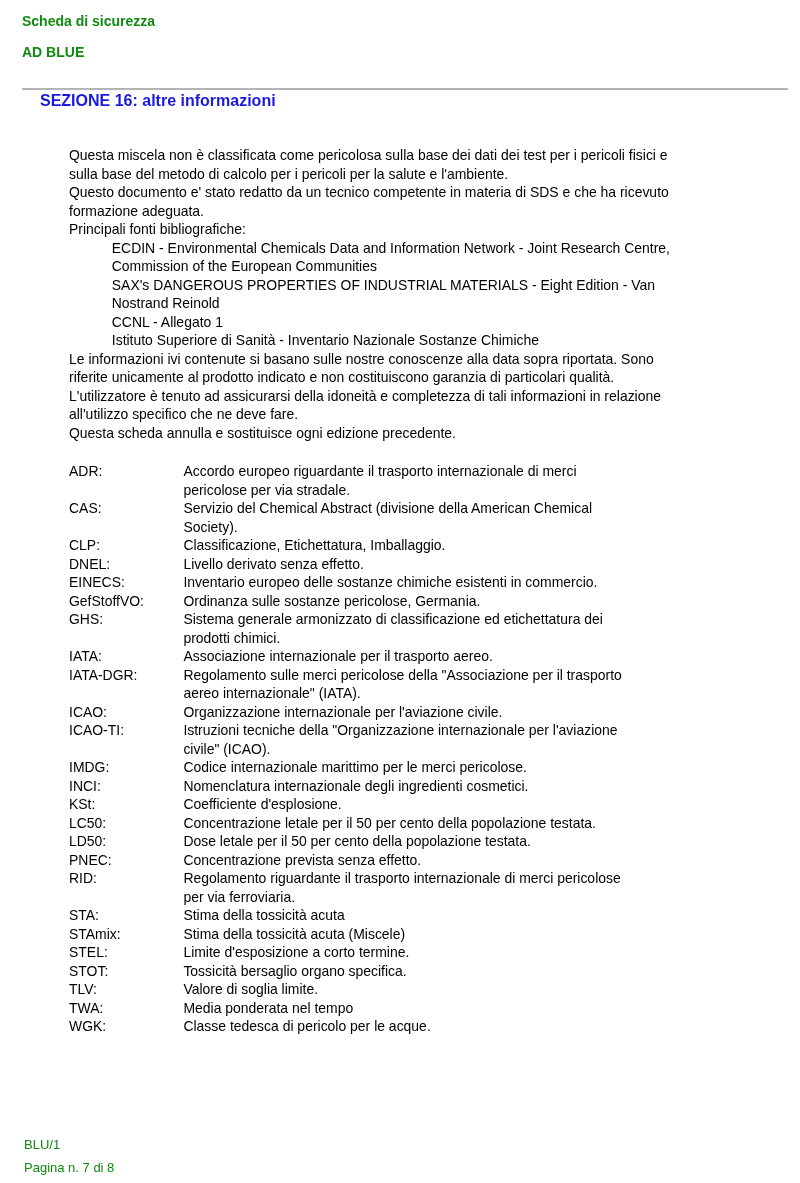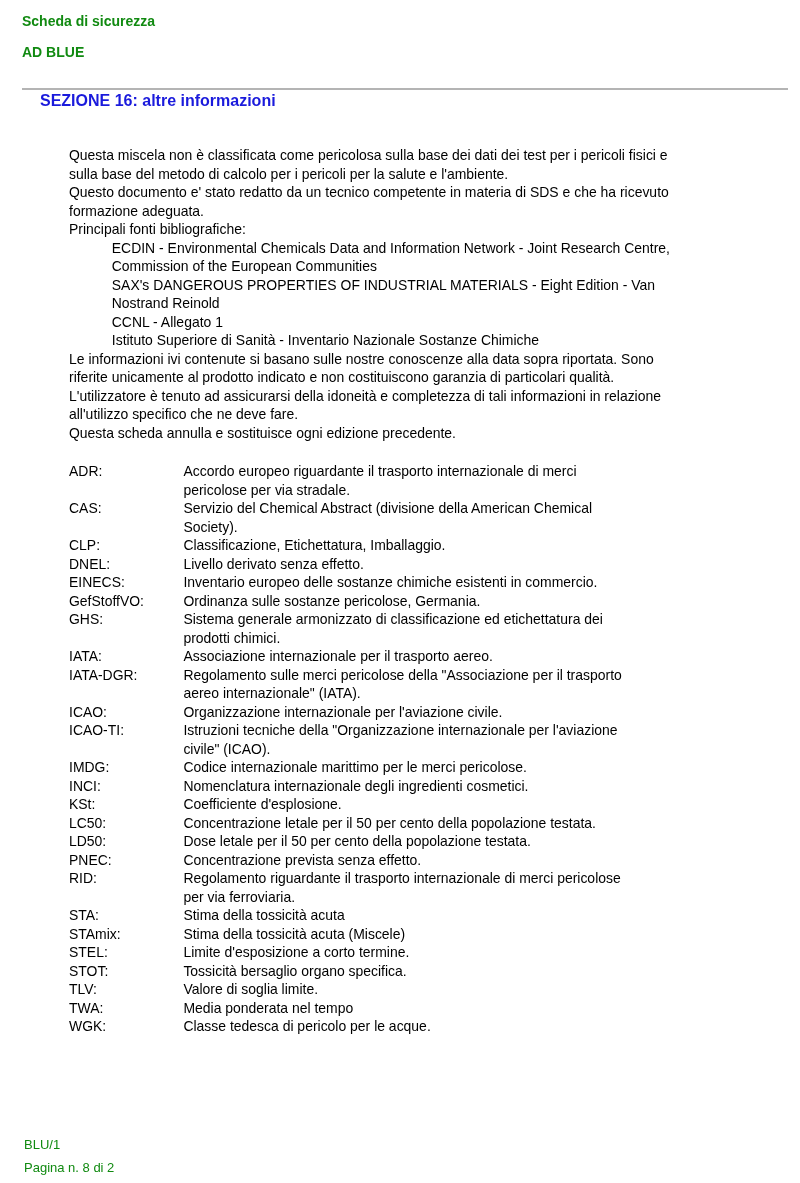--- a/index.html
+++ b/index.html
@@ -203,13 +203,13 @@
     </div>
     <div class="gloss-row">
       <div class="gloss-term">WGK:</div>
       <div class="gloss-def">
         <div style="white-space: nowrap;">Classe tedesca di pericolo per le acque.</div>
       </div>
     </div>
   </div>
 
 <div id="f1" class="footer">BLU/1</div>
-<div id="f2" class="footer">Pagina n. 8 di 2</div>
+<div id="f2" class="footer">Pagina n. 7 di 8</div>
 
 </body></html>

